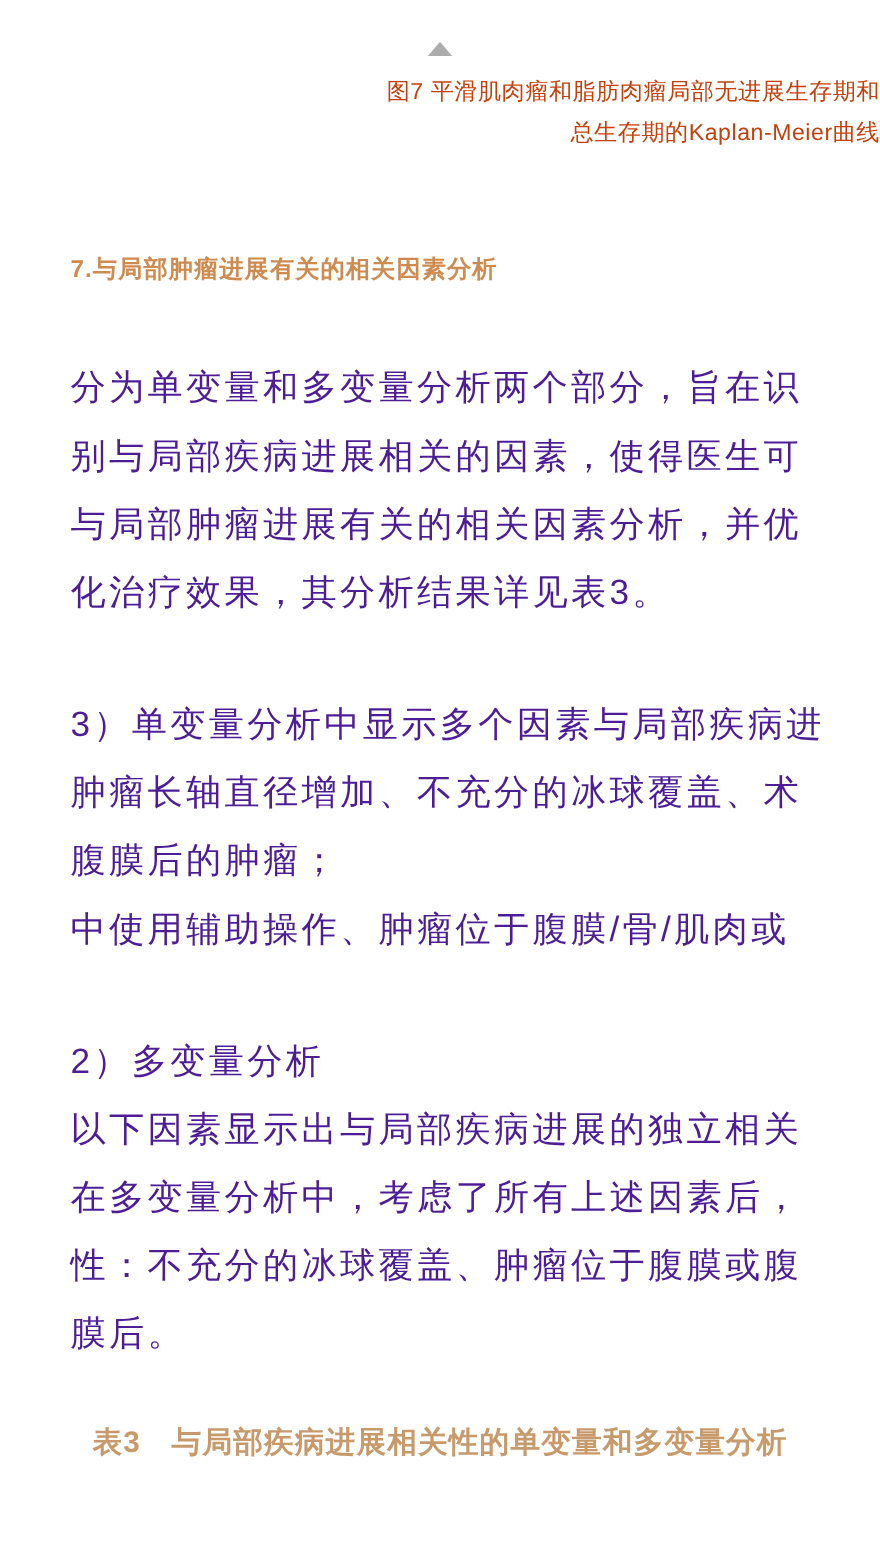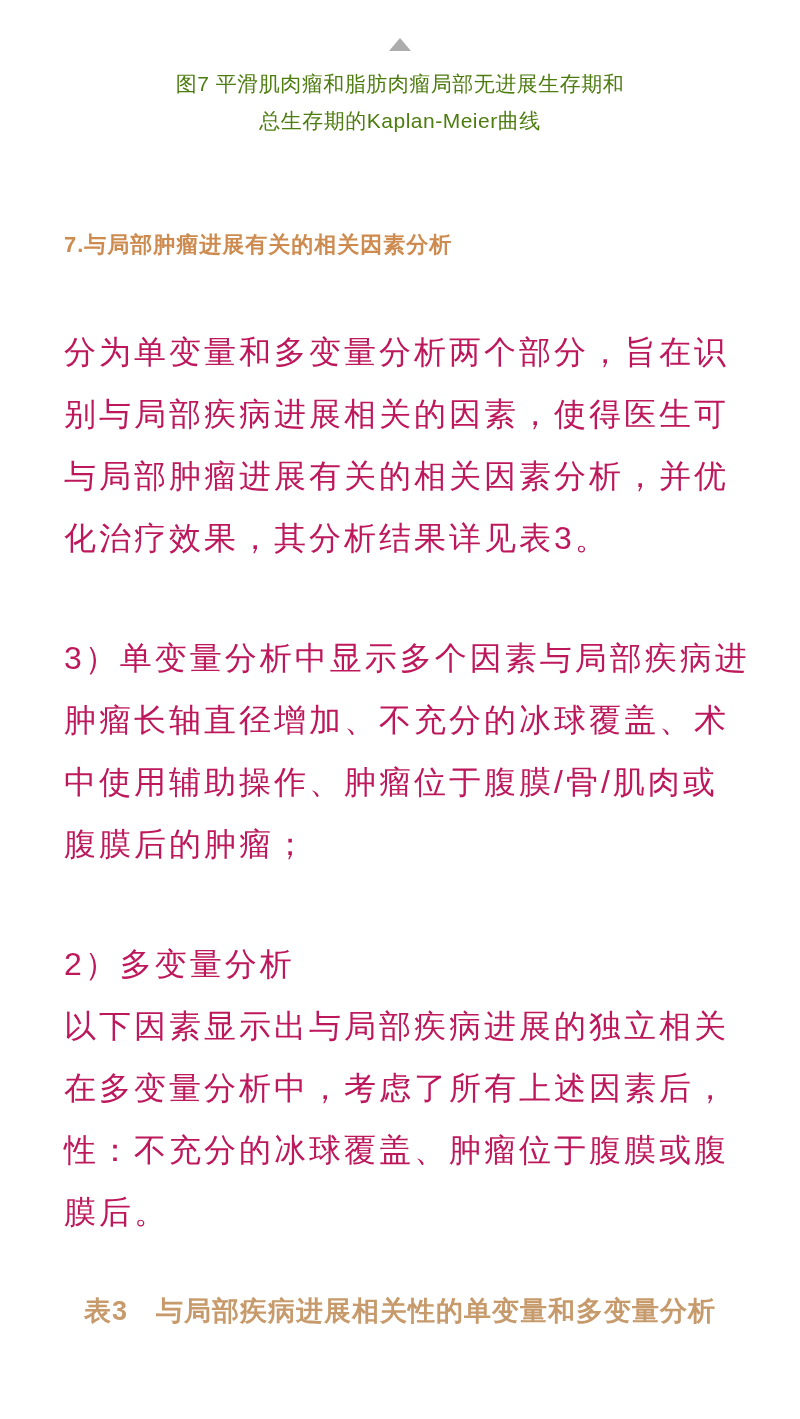--- a/index.html
+++ b/index.html
@@ -19,38 +19,38 @@
     width: 0;
     height: 0;
     border-left: 11px solid transparent;
     border-right: 11px solid transparent;
     border-bottom: 13px solid #acacac;
     margin: 38px auto 0 auto;
     cursor: pointer;
   }
   .figure-caption {
     margin-top: 14px;
-    text-align: center;
-    color: #4d7c0f;
+    text-align: right;
+    color: #c2410c;
     font-size: 21px;
     line-height: 37px;
     letter-spacing: 0.5px;
   }
   .section-heading {
     margin: 88px 0 0 64px;
     color: #ce8b50;
     font-size: 22px;
     line-height: 36px;
     font-weight: bold;
     letter-spacing: 1px;
   }
   .para {
     margin: 58px 0 0 64px;
     width: 696px;
-    color: #be185d;
+    color: #4c1d95;
     font-size: 32px;
     line-height: 62px;
     letter-spacing: 3px;
   }
   .para .line {
     white-space: nowrap;
   }
   .table-title {
     margin-top: 48px;
     text-align: center;
@@ -78,22 +78,22 @@
   <div class="para">
     <div class="line">分为单变量和多变量分析两个部分，旨在识</div>
     <div class="line">别与局部疾病进展相关的因素，使得医生可</div>
     <div class="line">与局部肿瘤进展有关的相关因素分析，并优</div>
     <div class="line">化治疗效果，其分析结果详见表3。</div>
   </div>
 
   <div class="para">
     <div class="line">3）单变量分析中显示多个因素与局部疾病进</div>
     <div class="line">肿瘤长轴直径增加、不充分的冰球覆盖、术</div>
+    <div class="line">腹膜后的肿瘤；</div>
     <div class="line">中使用辅助操作、肿瘤位于腹膜/骨/肌肉或</div>
-    <div class="line">腹膜后的肿瘤；</div>
   </div>
 
   <div class="para">
     <div class="line">2）多变量分析</div>
     <div class="line">以下因素显示出与局部疾病进展的独立相关</div>
     <div class="line">在多变量分析中，考虑了所有上述因素后，</div>
     <div class="line">性：不充分的冰球覆盖、肿瘤位于腹膜或腹</div>
     <div class="line">膜后。</div>
   </div>
 

